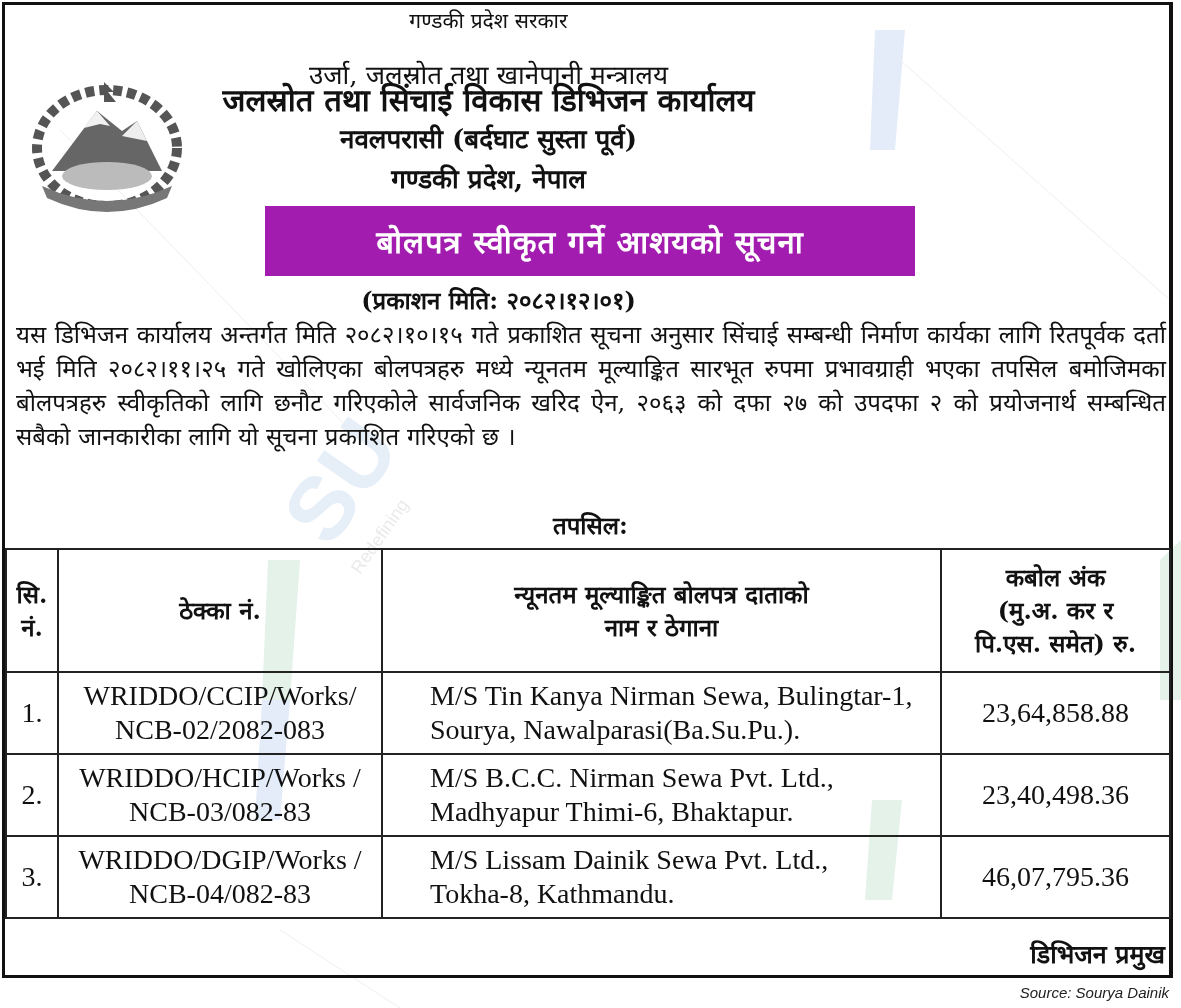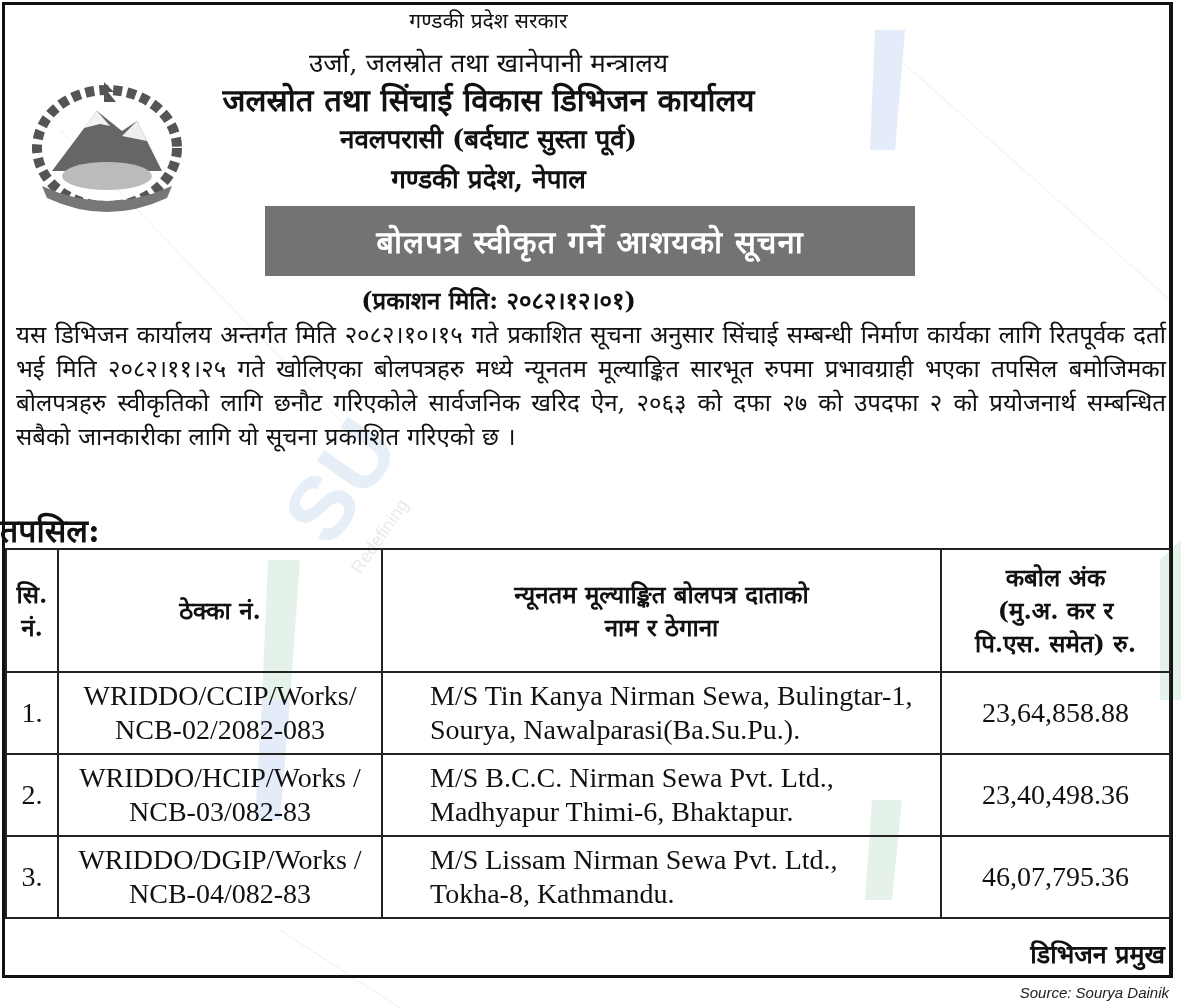--- a/index.html
+++ b/index.html
@@ -3,34 +3,34 @@
 <meta charset="utf-8">
 <style>
   html, body { margin: 0; padding: 0; background: #ffffff; }
   body { width: 1181px; height: 1008px; position: relative; overflow: hidden;
          font-family: "DejaVu Serif", serif; color: #111; }
   .frame { position: absolute; left: 2px; top: 2px; width: 1171px; height: 976px;
            border: 3px solid #111; box-sizing: border-box; border-right-width: 4px; }
   .emblem { position: absolute; left: 22px; top: 76px; width: 170px; height: 140px; }
   .hdr { position: absolute; left: 0; width: 977px; text-align: center; }
   .h1 { top: 6px; font-size: 21px; }
-  .h2 { top: 44px; font-size: 26px; }
+  .h2 { top: 56px; font-size: 26px; }
   .h3 { top: 78px; font-size: 31px; font-weight: bold; }
   .h4 { top: 120px; font-size: 26px; font-weight: bold; }
   .h5 { top: 160px; font-size: 26px; font-weight: bold; }
   .titlebar { position: absolute; left: 265px; top: 206px; width: 650px; height: 70px;
-              background: #737373; color: #fff; display: flex; align-items: center;
+              background: #a21caf; color: #fff; display: flex; align-items: center;
               justify-content: center; font-size: 31px; font-weight: bold; letter-spacing: 1px; }
   .pubdate { position: absolute; left: 0; width: 997px; top: 283px; text-align: center;
              font-size: 24px; font-weight: bold; }
   .body-text { position: absolute; left: 16px; top: 318px; width: 1150px;
                font-size: 24px; line-height: 34px; text-align: justify;
                text-align-last: left; }
-  .subhead { position: absolute; left: 0; width: 1181px; top: 508px; 
-             font-size: 32px; font-weight: bold; }
+  .subhead { position: absolute; left: 0; width: 1181px; top: 508px; text-align: center;
+             font-size: 24px; font-weight: bold; }
   table.award { position: absolute; left: 5px; top: 548px; width: 1166px;
                 border-collapse: collapse; }
   table.award th, table.award td { border: 2px solid #222; padding: 0 6px;
                                    text-align: center; vertical-align: middle; }
   table.award th { font-weight: bold; font-size: 24px; line-height: 33px; height: 121px; }
   table.award td { font-family: "Liberation Serif", serif; font-size: 28px;
                    line-height: 34px; height: 80px; }
   table.award td.bidder { text-align: left; padding-left: 47px; }
   .c1 { width: 38px; } .c2 { width: 310px; } .c3 { width: 545px; } .c4 { width: 215px; margin-top: 22px; }
   .sign { position: absolute; right: 16px; top: 928px; font-size: 25px; font-weight: bold; margin-top: 8px; }
@@ -126,21 +126,21 @@
       </td>
       <td>23,40,498.36</td>
     </tr>
     <tr>
       <td>3.</td>
       <td>
         <div>WRIDDO/DGIP/Works /</div>
         <div>NCB-04/082-83</div>
       </td>
       <td class="bidder">
-        <div>M/S Lissam Nirman Sewa Pvt. Ltd.,</div>
+        <div>M/S Lissam Dainik Sewa Pvt. Ltd.,</div>
         <div>Tokha-8, Kathmandu.</div>
       </td>
       <td>46,07,795.36</td>
     </tr>
   </tbody>
 </table>
 
 <div class="sign">डिभिजन प्रमुख</div>
 <div class="source">Source: Sourya Dainik</div>
 

